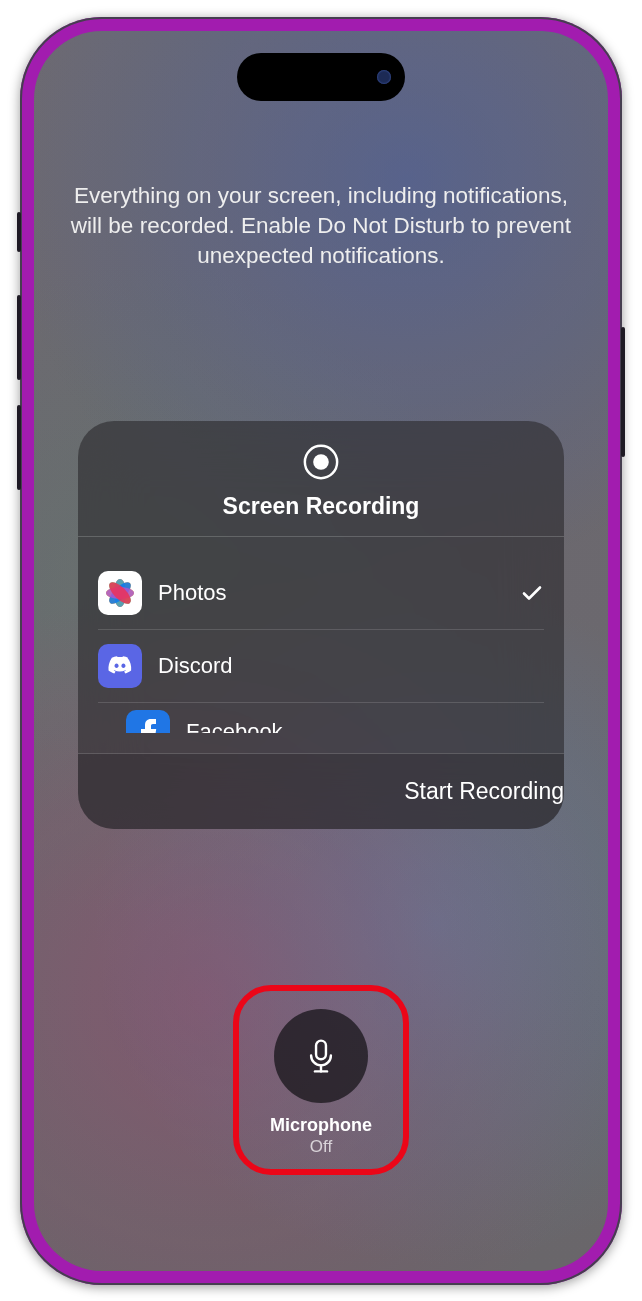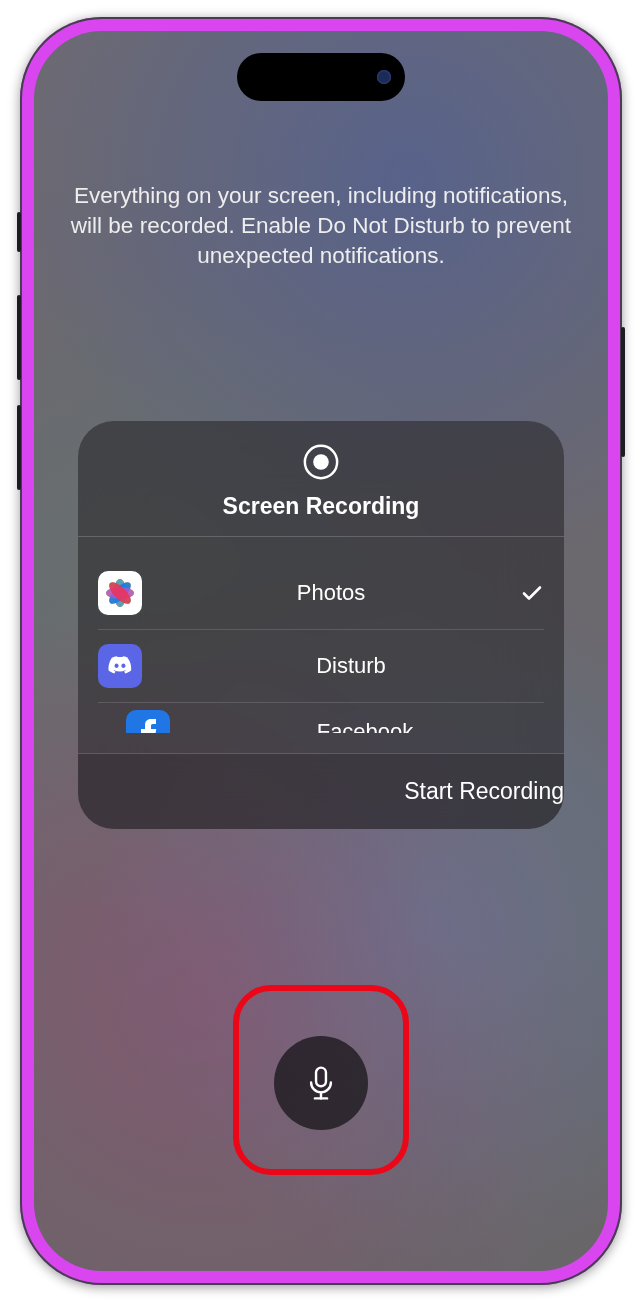--- a/index.html
+++ b/index.html
@@ -8,21 +8,21 @@
     height: 1301px;
     background: #fff;
     font-family: -apple-system, "Helvetica Neue", Arial, sans-serif;
     display: flex;
     align-items: center;
     justify-content: center;
   }
   .phone-frame {
     width: 602px;
     height: 1268px;
-    background: #d946ef;
+    background: #a21caf;
     border-radius: 82px;
     padding: 14px;
     position: relative;
     box-shadow: inset 0 0 0 2px #463e50, 0 2px 12px rgba(0,0,0,.4);
   }
   .side-btn { position:absolute; background:#1e1a24; border-radius:2px; }
   .sb1{ left:-3px; top:195px; width:4px; height:40px; }
   .sb2{ left:-3px; top:278px; width:4px; height:85px; }
   .sb3{ left:-3px; top:388px; width:4px; height:85px; }
   .sb4{ right:-3px; top:310px; width:4px; height:130px; }
@@ -55,21 +55,21 @@
     background: rgba(40,38,42,.58);
     border-radius:36px;
     backdrop-filter: blur(30px);
     -webkit-backdrop-filter: blur(30px);
     overflow:hidden;
     display:flex; flex-direction:column;gap:20px;
   }
   .card-header { padding:22px 0 16px; text-align:center; border-bottom:1px solid rgba(255,255,255,.18); }
   .rec-icon { width:38px; height:38px; margin:0 auto 12px; }
   .card-title { color:#fff; font-size:23px; font-weight:600; }
-  .apps { flex:1; overflow:hidden; padding:0 20px; position:relative;text-align:center; }
+  .apps { flex:1; overflow:hidden; padding:0 20px; position:relative; }
   .app-row {
     display:flex; align-items:center; gap:16px; height:73px;
     border-bottom:1px solid rgba(255,255,255,.14);
   }
   .app-row:last-child { border-bottom:none; }
   .app-icon { width:44px; height:44px; border-radius:10px; flex-shrink:0; display:flex; align-items:center; justify-content:center; }
   .app-label { color:#fff; font-size:22px; flex:1; }
   .check { width:24px; height:24px; flex-shrink:0; }
   .photos-icon { background:#fff; }
   .disc-icon { background:#5865F2; }
@@ -148,21 +148,21 @@
               </svg>
           </div>
         </div>
 
         <div class="app-row">
           <div class="app-icon disc-icon">
             <svg viewBox="0 0 44 44" width="36" height="36">
               <path fill="#fff" d="M32 12c-2-1-4.2-1.6-6.4-1.9l-.5 1c-2-.3-4.2-.3-6.2 0l-.5-1C16.2 10.4 14 11 12 12c-3.5 5.3-4.5 10.5-4 15.6 2.4 1.8 4.8 2.9 7.1 3.6l1.5-2.5c-.8-.3-1.6-.7-2.3-1.1l.6-.5c4.5 2.1 9.4 2.1 13.8 0l.6.5c-.7.4-1.5.8-2.3 1.1l1.5 2.5c2.3-.7 4.7-1.8 7.1-3.6.6-6-.9-11.1-4.6-15.6zM17.8 24.5c-1.4 0-2.5-1.3-2.5-2.8s1.1-2.8 2.5-2.8 2.5 1.3 2.5 2.8-1.1 2.8-2.5 2.8zm8.4 0c-1.4 0-2.5-1.3-2.5-2.8s1.1-2.8 2.5-2.8 2.5 1.3 2.5 2.8-1.1 2.8-2.5 2.8z"></path>
             </svg>
           </div>
-          <div class="app-label">Disturb</div>
+          <div class="app-label">Discord</div>
         </div>
 
         <div class="app-row clipped">
           <div class="app-icon fb-icon">
             <svg viewBox="0 0 44 44" width="44" height="44">
               <path fill="#fff" d="M26 14h4v-5h-5c-4 0-6 2.4-6 6v4h-4v5h4v14h6V24h4.5l.7-5H25v-3c0-1.3.5-2 2-2z"></path>
             </svg>
           </div>
           <div class="app-label">Facebook</div>
         </div>
@@ -175,16 +175,20 @@
 
     <div class="mic-highlight">
       <div class="mic-circle">
         <svg viewBox="0 0 40 40" width="44" height="44">
           <rect x="15.5" y="6" width="9" height="17" rx="4.5" fill="none" stroke="#fff" stroke-width="2.2"></rect>
           <path d="M11 19.5a9 9 0 0 0 18 0" fill="none" stroke="#fff" stroke-width="2.2" stroke-linecap="round"></path>
           <line x1="20" y1="28.5" x2="20" y2="34" stroke="#fff" stroke-width="2.2" stroke-linecap="round"></line>
           <line x1="14.5" y1="34" x2="25.5" y2="34" stroke="#fff" stroke-width="2.2" stroke-linecap="round"></line>
         </svg>
       </div>
+      <div class="mic-labels">
+        <div class="mic-t">Microphone</div>
+        <div class="mic-s">Off</div>
+      </div>
     </div>
 
   </div>
 </div>
 
 </body></html>

